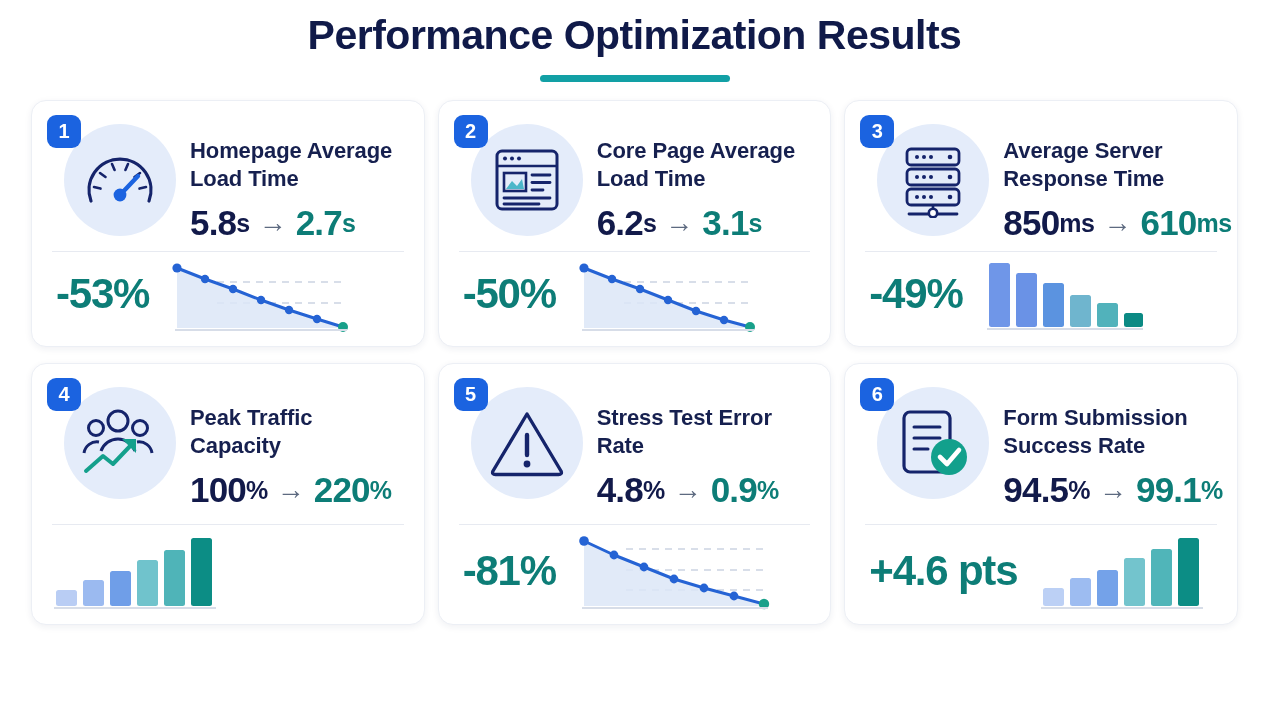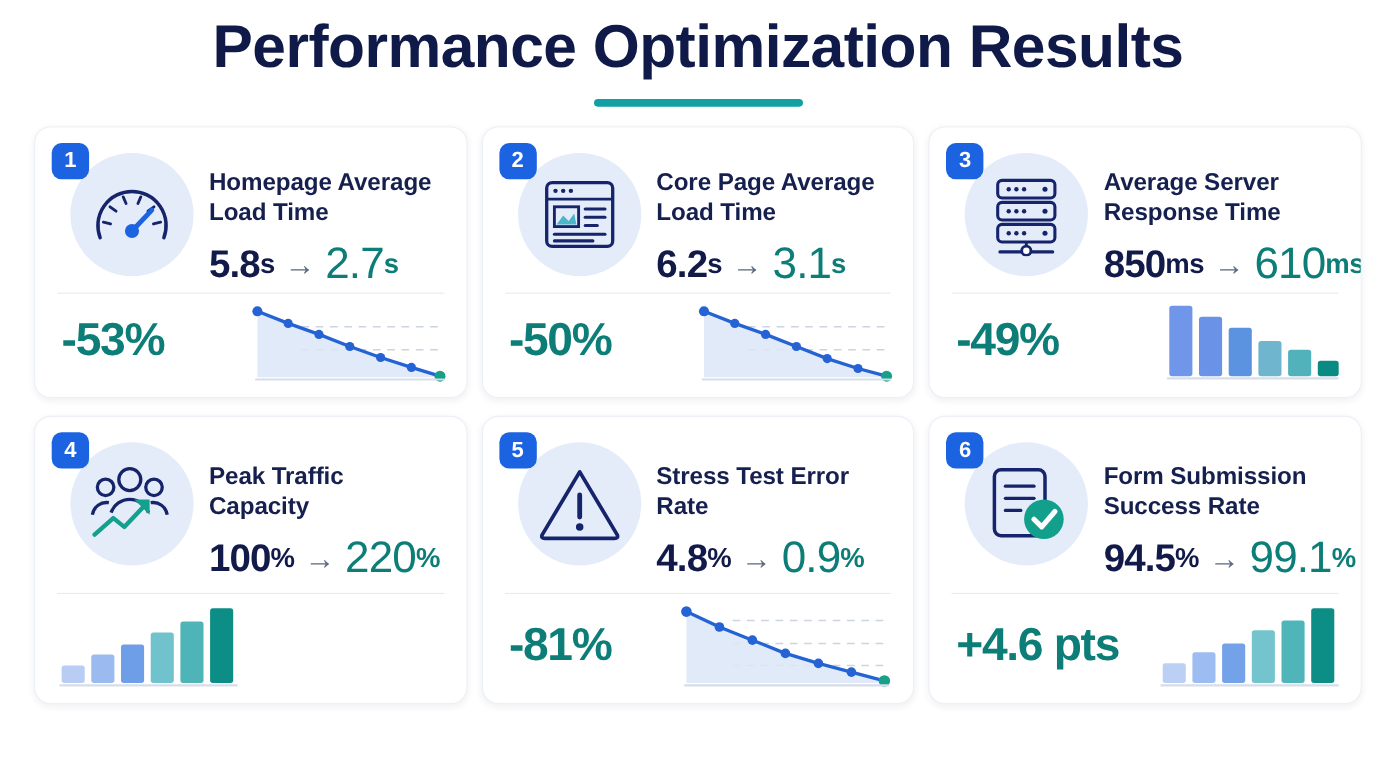--- a/index.html
+++ b/index.html
@@ -7,21 +7,21 @@
     width: 1269px; height: 713px;
     background: #ffffff;
     font-family: "Liberation Sans", sans-serif;
     overflow: hidden;
   }
   .page { position: relative; width: 1269px; height: 713px; padding: 0 31px; }
 
   
   .header { text-align: center; padding-top: 14px; }
   .title {
-    font-size: 55px; font-weight: 700; letter-spacing: -0.5px;
+    font-size: 41px; font-weight: 700; letter-spacing: -0.5px;
     color: #101a49; line-height: 1.05;
   }
   .accent-bar {
     width: 190px; height: 7px; border-radius: 4px;
     background: #12a0a5; margin: 18px auto 0;
   }
   .subtitle {
     margin-top: 17px; font-size: 20px; color: #5a6780; font-weight: 400;
   }
 
@@ -67,28 +67,28 @@
   .label {
     font-size: 22px; font-weight: 700; color: #16204f;
     line-height: 1.26; letter-spacing: -0.1px;
   }
   .values {
     margin-top: 11px;
     display: flex; align-items: center; flex-wrap: nowrap;
     white-space: nowrap;
   }
   .val-before { font-size: 35px; font-weight: 700; color: #121a4a; letter-spacing: -0.8px; }
-  .val-after  { font-size: 40px; font-weight: 400; color: #0d7d77; letter-spacing: -0.8px; }
+  .val-after  { font-size: 35px; font-weight: 700; color: #0d7d77; letter-spacing: -0.8px; }
   .unit { font-size: 25px; font-weight: 700; letter-spacing: -0.5px; }
   .arrow { font-size: 28px; color: #5d6a80; margin: 0 9px; font-weight: 400; }
 
   .divider { height: 1px; background: #e7eaf1; margin: 6px 2px 0 2px; }
 
   .card-bottom {
-    display: flex; align-items: center; justify-content: space-between;
+    display: flex; align-items: center; 
     height: 82px; padding-top: 2px; gap: 20px;
   }
   .delta {
     font-size: 42px; font-weight: 700; color: #0d7d77;
     letter-spacing: -1.2px; padding-left: 6px; white-space: nowrap;
   }
   .spark { flex: 0 0 auto; }
 
   
   .row2 .card-top { height: 140px; }

